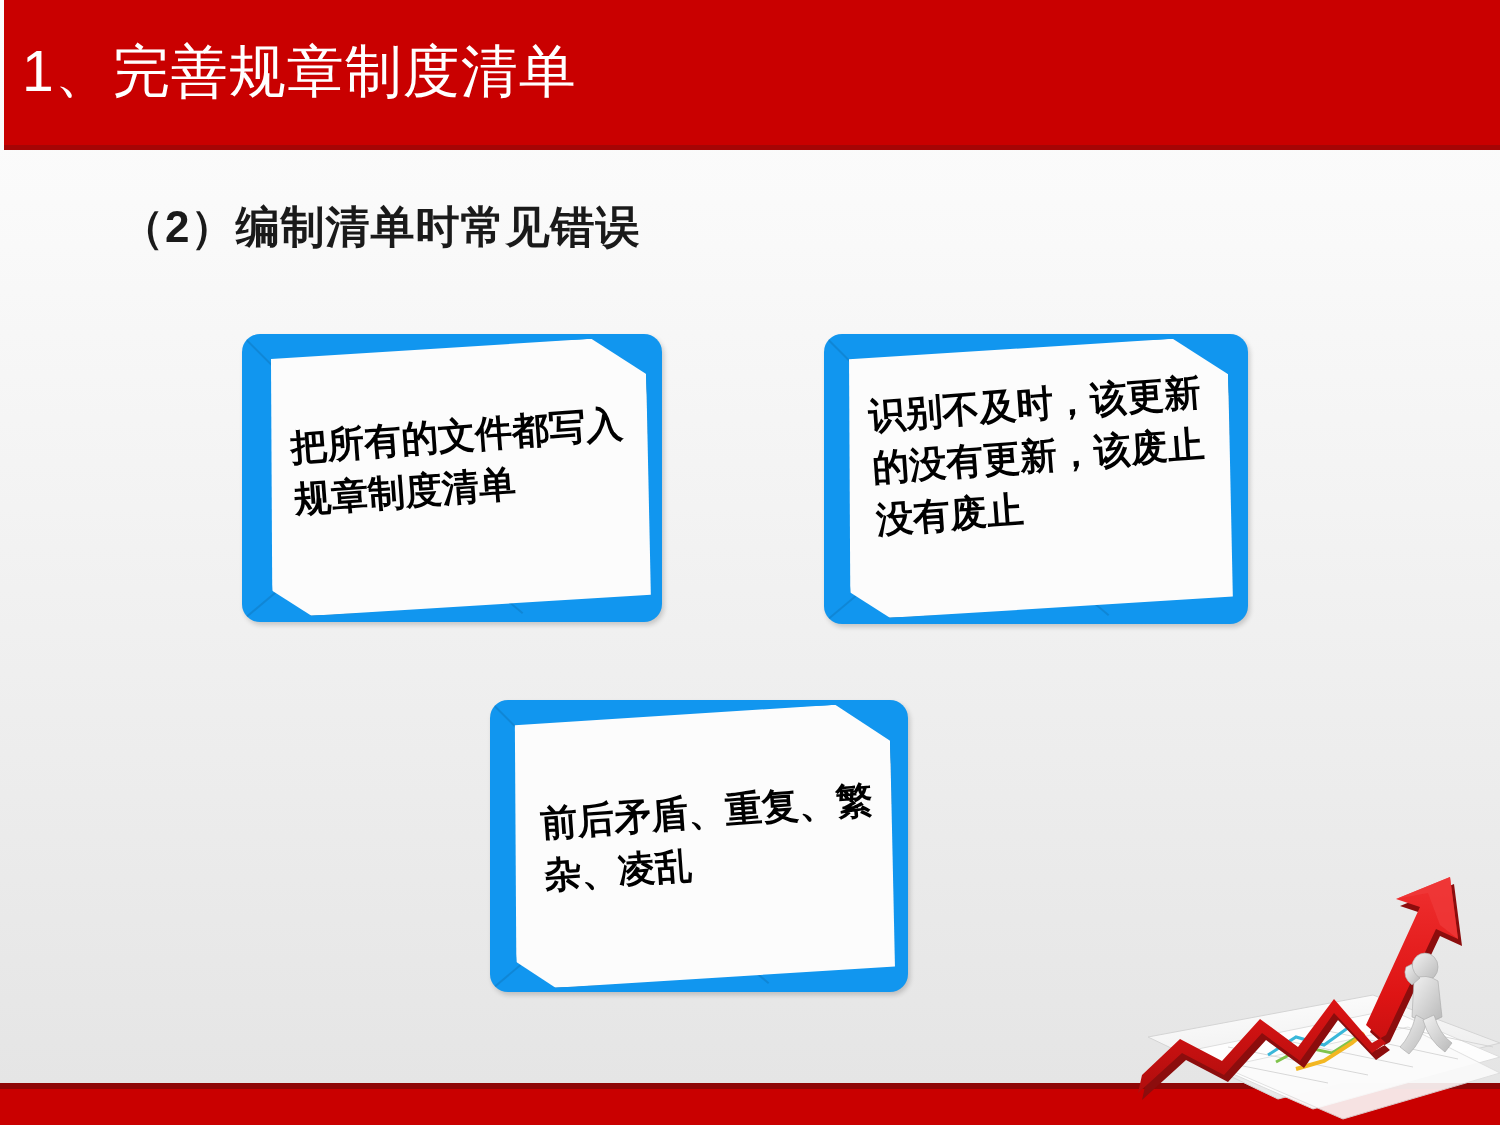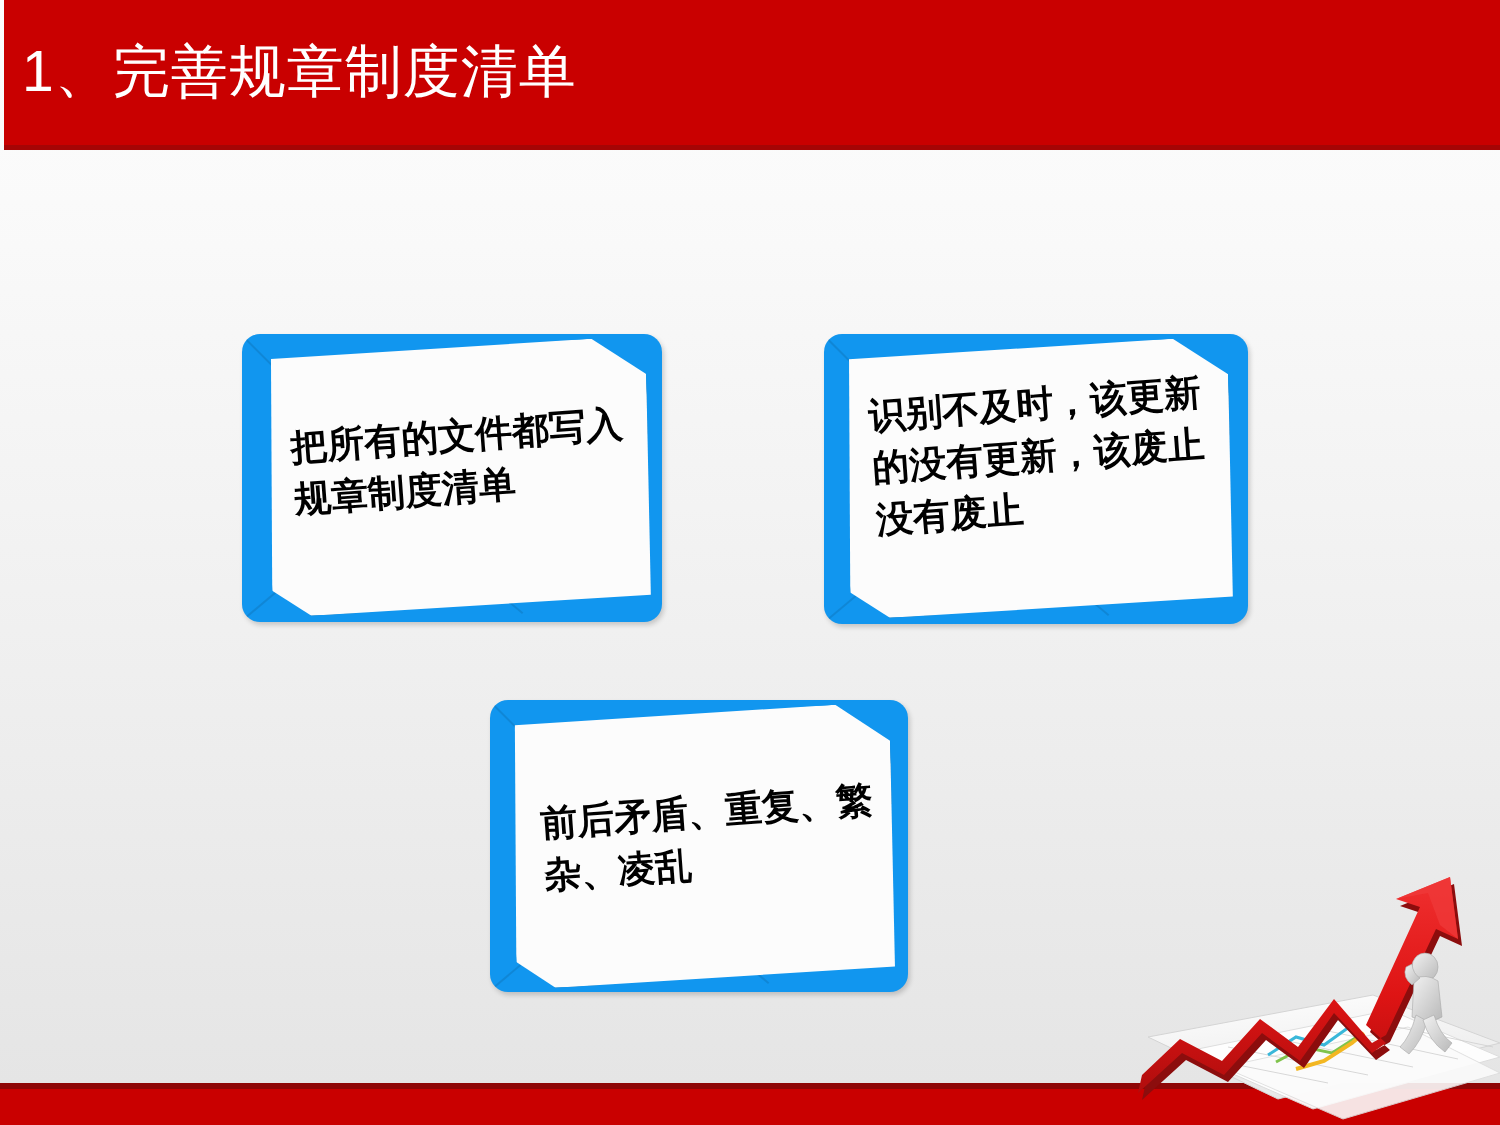--- a/index.html
+++ b/index.html
@@ -155,20 +155,21 @@
 </style>
 </head>
 <body>
 
 <div id="slide">
 
   <div id="header-bar">
     <div id="header-title">1、完善规章制度清单</div>
   </div>
 
+  <div id="subtitle">（2）编制清单时常见错误</div>
 
   <div class="card" id="card-1">
     <div class="card-blue">
       <div class="crease tl"></div>
       <div class="crease bl"></div>
       <div class="crease br"></div>
     </div>
     <div class="card-white"></div>
     <div class="card-text">把所有的文件都写入规章制度清单</div>
   </div>

